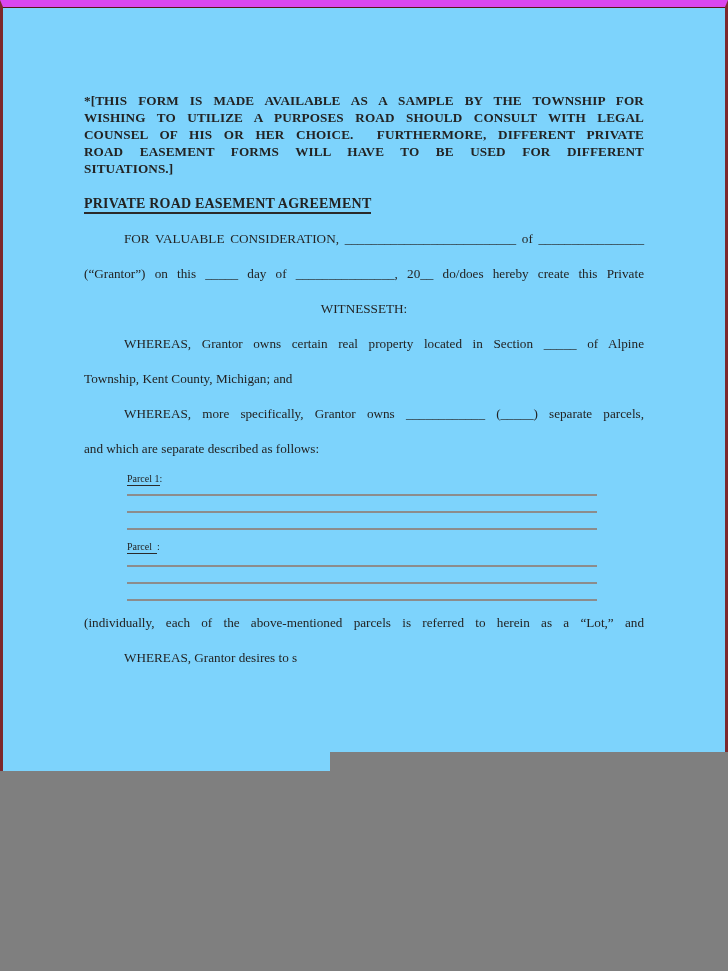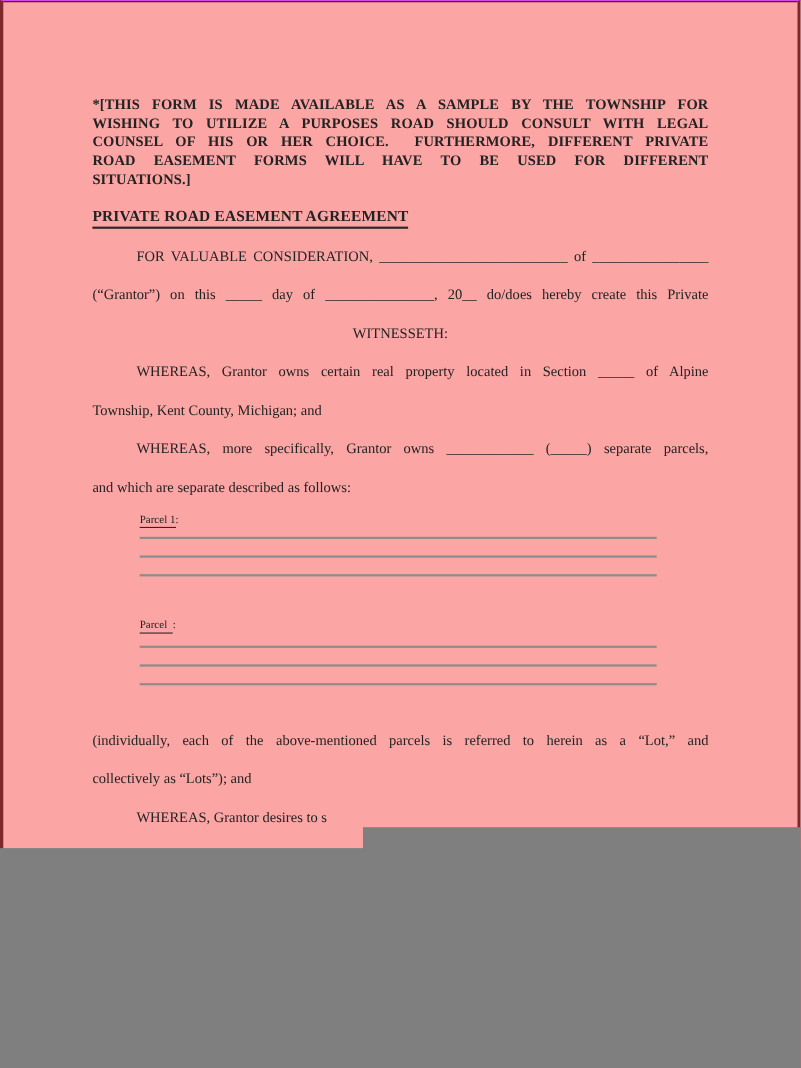--- a/index.html
+++ b/index.html
@@ -4,22 +4,22 @@
 <style>
   html,body{margin:0;padding:0;background:#e8e8e8;}
   .screen{
     position:relative;width:728px;height:971px;overflow:hidden;
     background:#f9f6f6;
     font-family:"Liberation Serif","DejaVu Serif",serif;
     color:#232323;
   }
   .page{
     position:absolute;inset:0;box-sizing:border-box;
-    background:#fca5a5;
-    border-top:1px solid #d946ef;
+    background:#7dd3fc;
+    border-top:7px solid #d946ef;
     border-left:3px solid #7c282c;
     border-right:3px solid #7c282c;
     box-shadow:inset 0 1px 0 #5a1417;
     padding:85px 81px 0 81px;
   }
   .notice{line-height:17px;font-size:13.2px;font-weight:bold;letter-spacing:.1px;}
   .nline{text-align:justify;text-align-last:justify;}
   .nline.last{text-align:left;text-align-last:left;}
   .doc-title{margin-top:17px;line-height:20px;text-align:left;font-weight:bold;font-size:14px;letter-spacing:.2px;}
   .doc-title span{border-bottom:2px solid #2a2a2a;padding-bottom:1px;}
@@ -28,21 +28,21 @@
   .just{text-align:justify;text-align-last:justify;}
   .left{text-align:left;text-align-last:left;}
   .center{text-align:center;text-align-last:center;}
   .indent{padding-left:40px;}
   .plabel{line-height:26px;font-size:10px;padding-left:43px;}
   .plabel .u{border-bottom:1.5px solid #2a2a2a;padding-bottom:1px;}
   .rule{height:0;border-top:2px solid #8c8c8c;width:470px;margin-left:43px;}
   .r-first{margin-top:2px;}
   .r-next{margin-top:15px;}
   .r-first2{margin-top:5px;}
-  .mt16{margin-top:32px;}
+  .mt16{margin-top:4px;}
   .gray-a{position:absolute;left:330px;top:752px;width:398px;height:219px;background:#7f7f7f;z-index:5;}
   .gray-b{position:absolute;left:0;top:771px;width:728px;height:200px;background:#7f7f7f;z-index:5;}
 </style>
 </head>
 <body>
 
 <div class="screen">
   <div class="page">
 
     <div class="notice">
@@ -74,20 +74,19 @@
       <div class="rule r-next"></div>
 
       <div class="plabel mt16">
         <span class="u">Parcel&nbsp;&nbsp;</span><span>:</span>
       </div>
       <div class="rule r-first2"></div>
       <div class="rule r-next"></div>
       <div class="rule r-next"></div>
 
       <div class="bline just mt16">(individually, each of the above-mentioned parcels is referred to herein as a “Lot,” and</div>
-      <div class="bline left">collectively as “Lots”); and</div>
       <div class="bline left indent">WHEREAS, Grantor desires to s</div>
     </div>
   </div>
 
   <div class="gray-a"></div>
   <div class="gray-b"></div>
 </div>
 
 </body></html>

